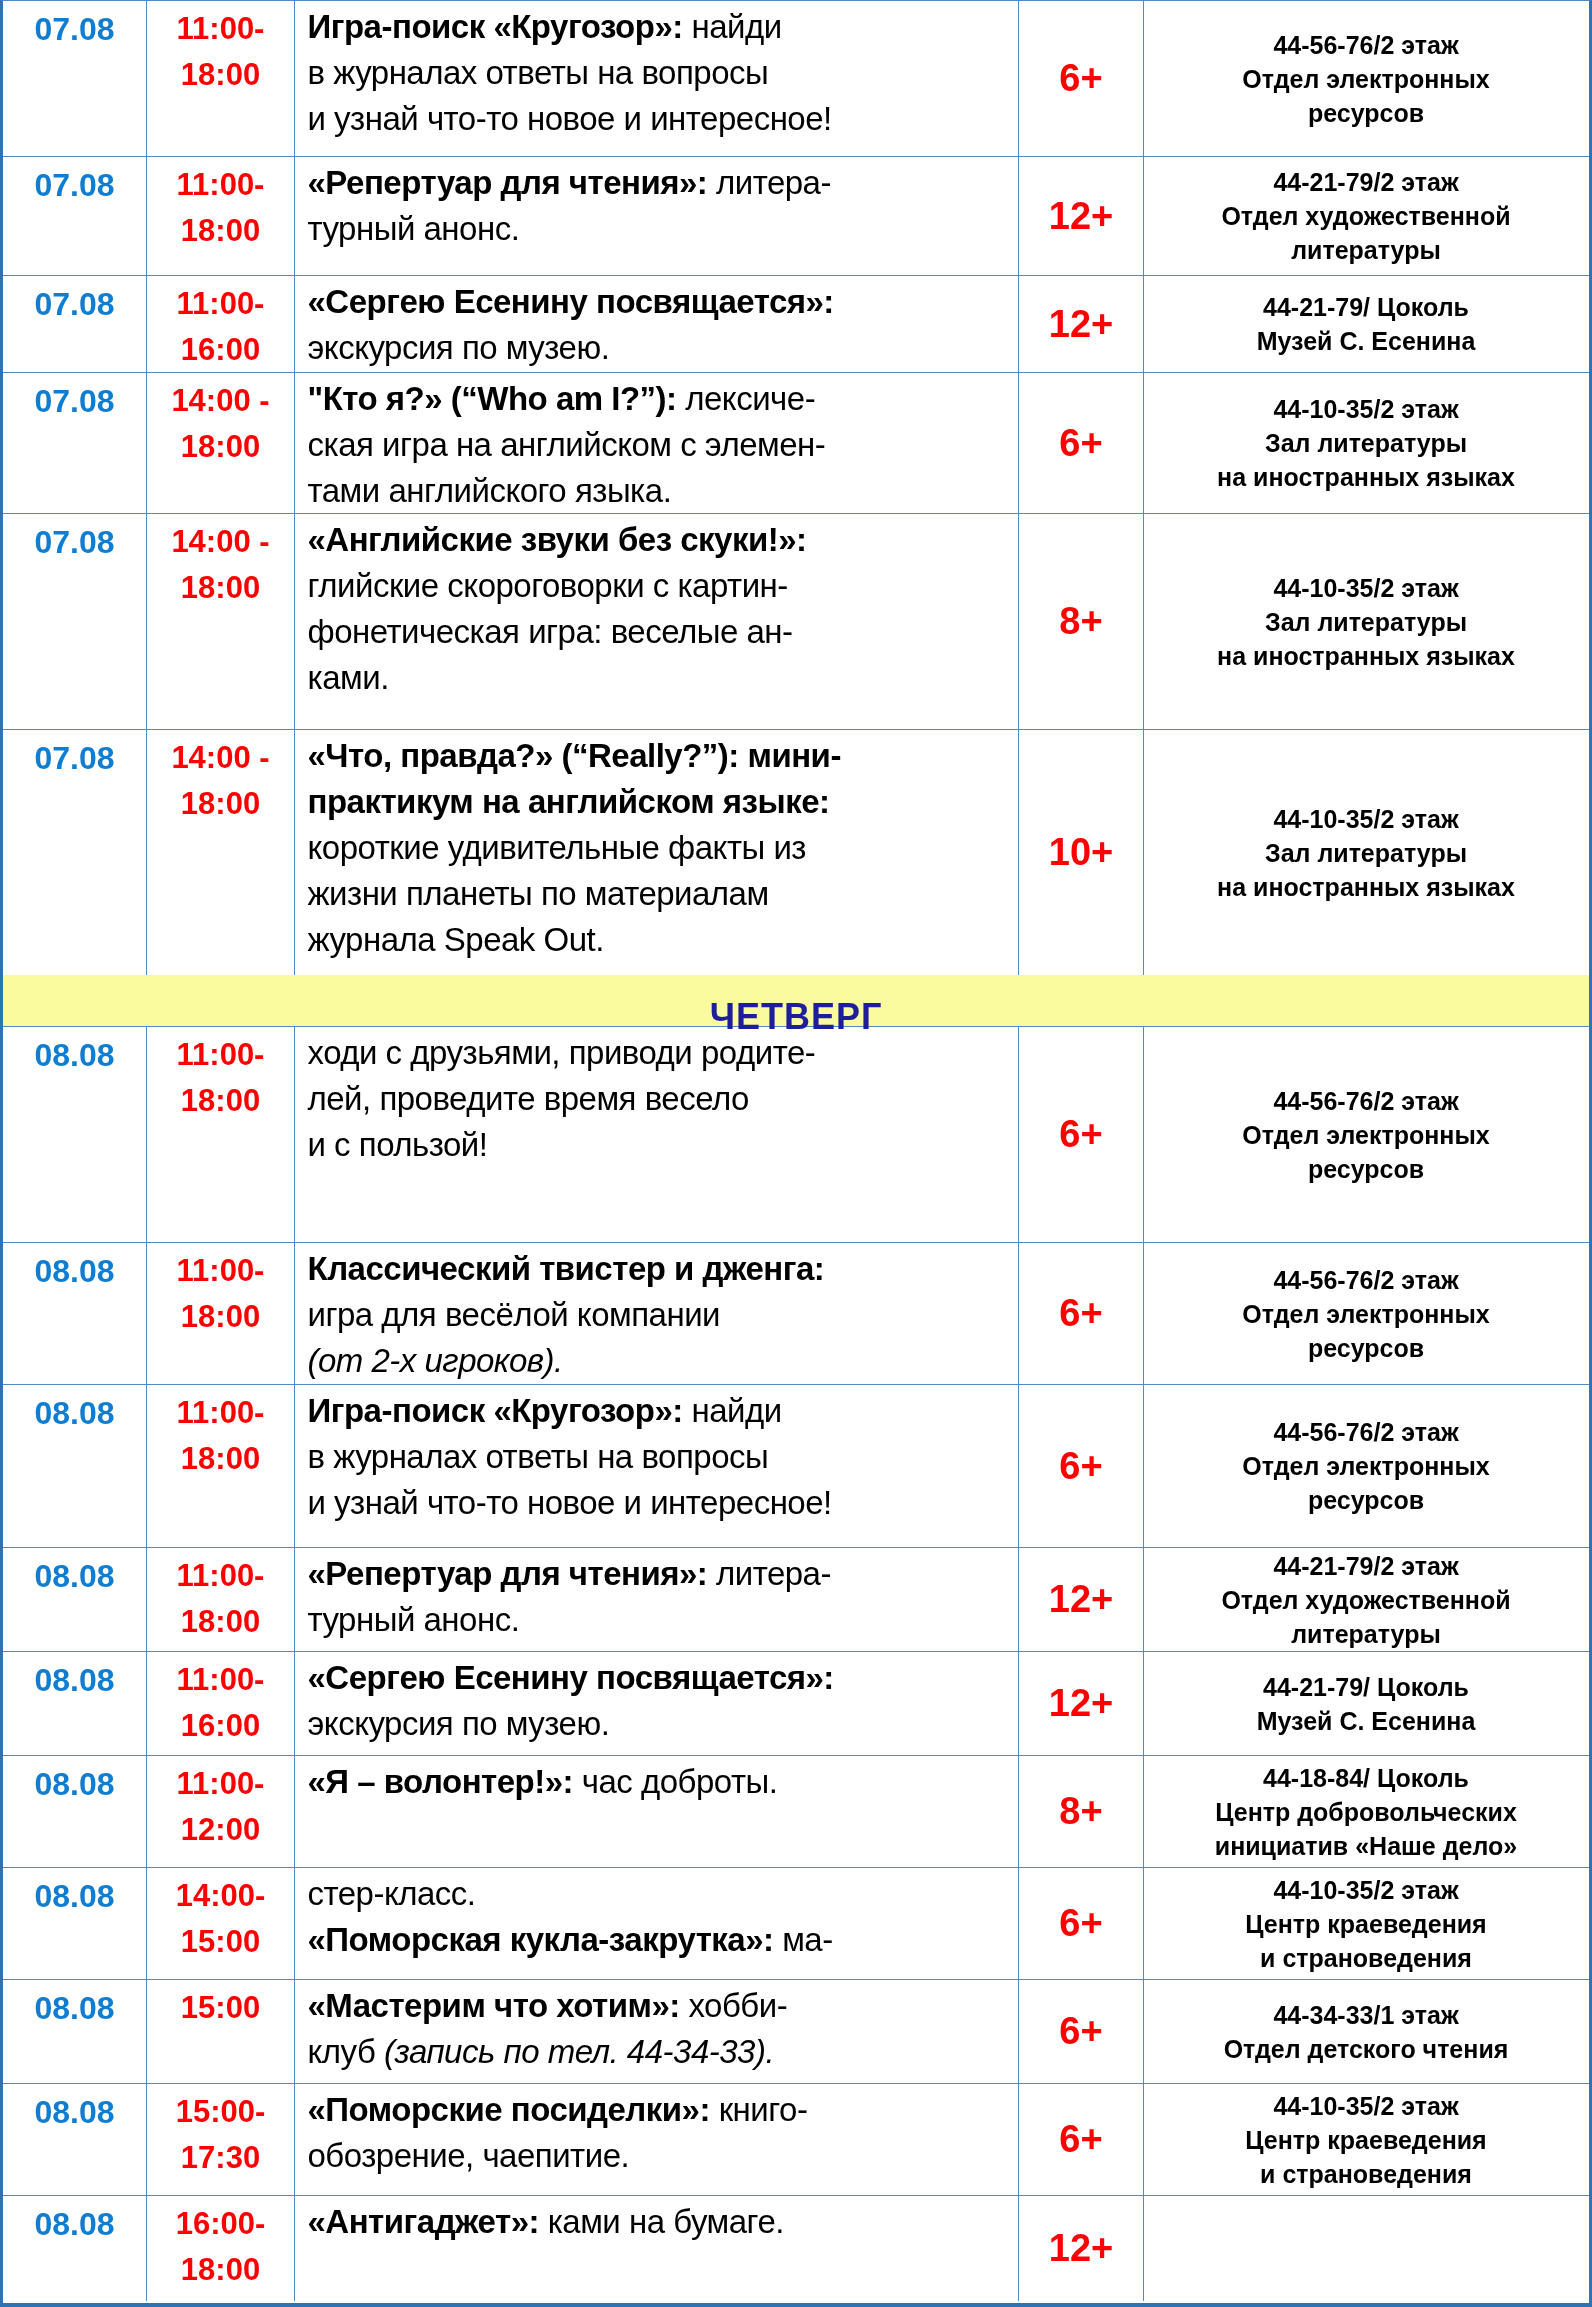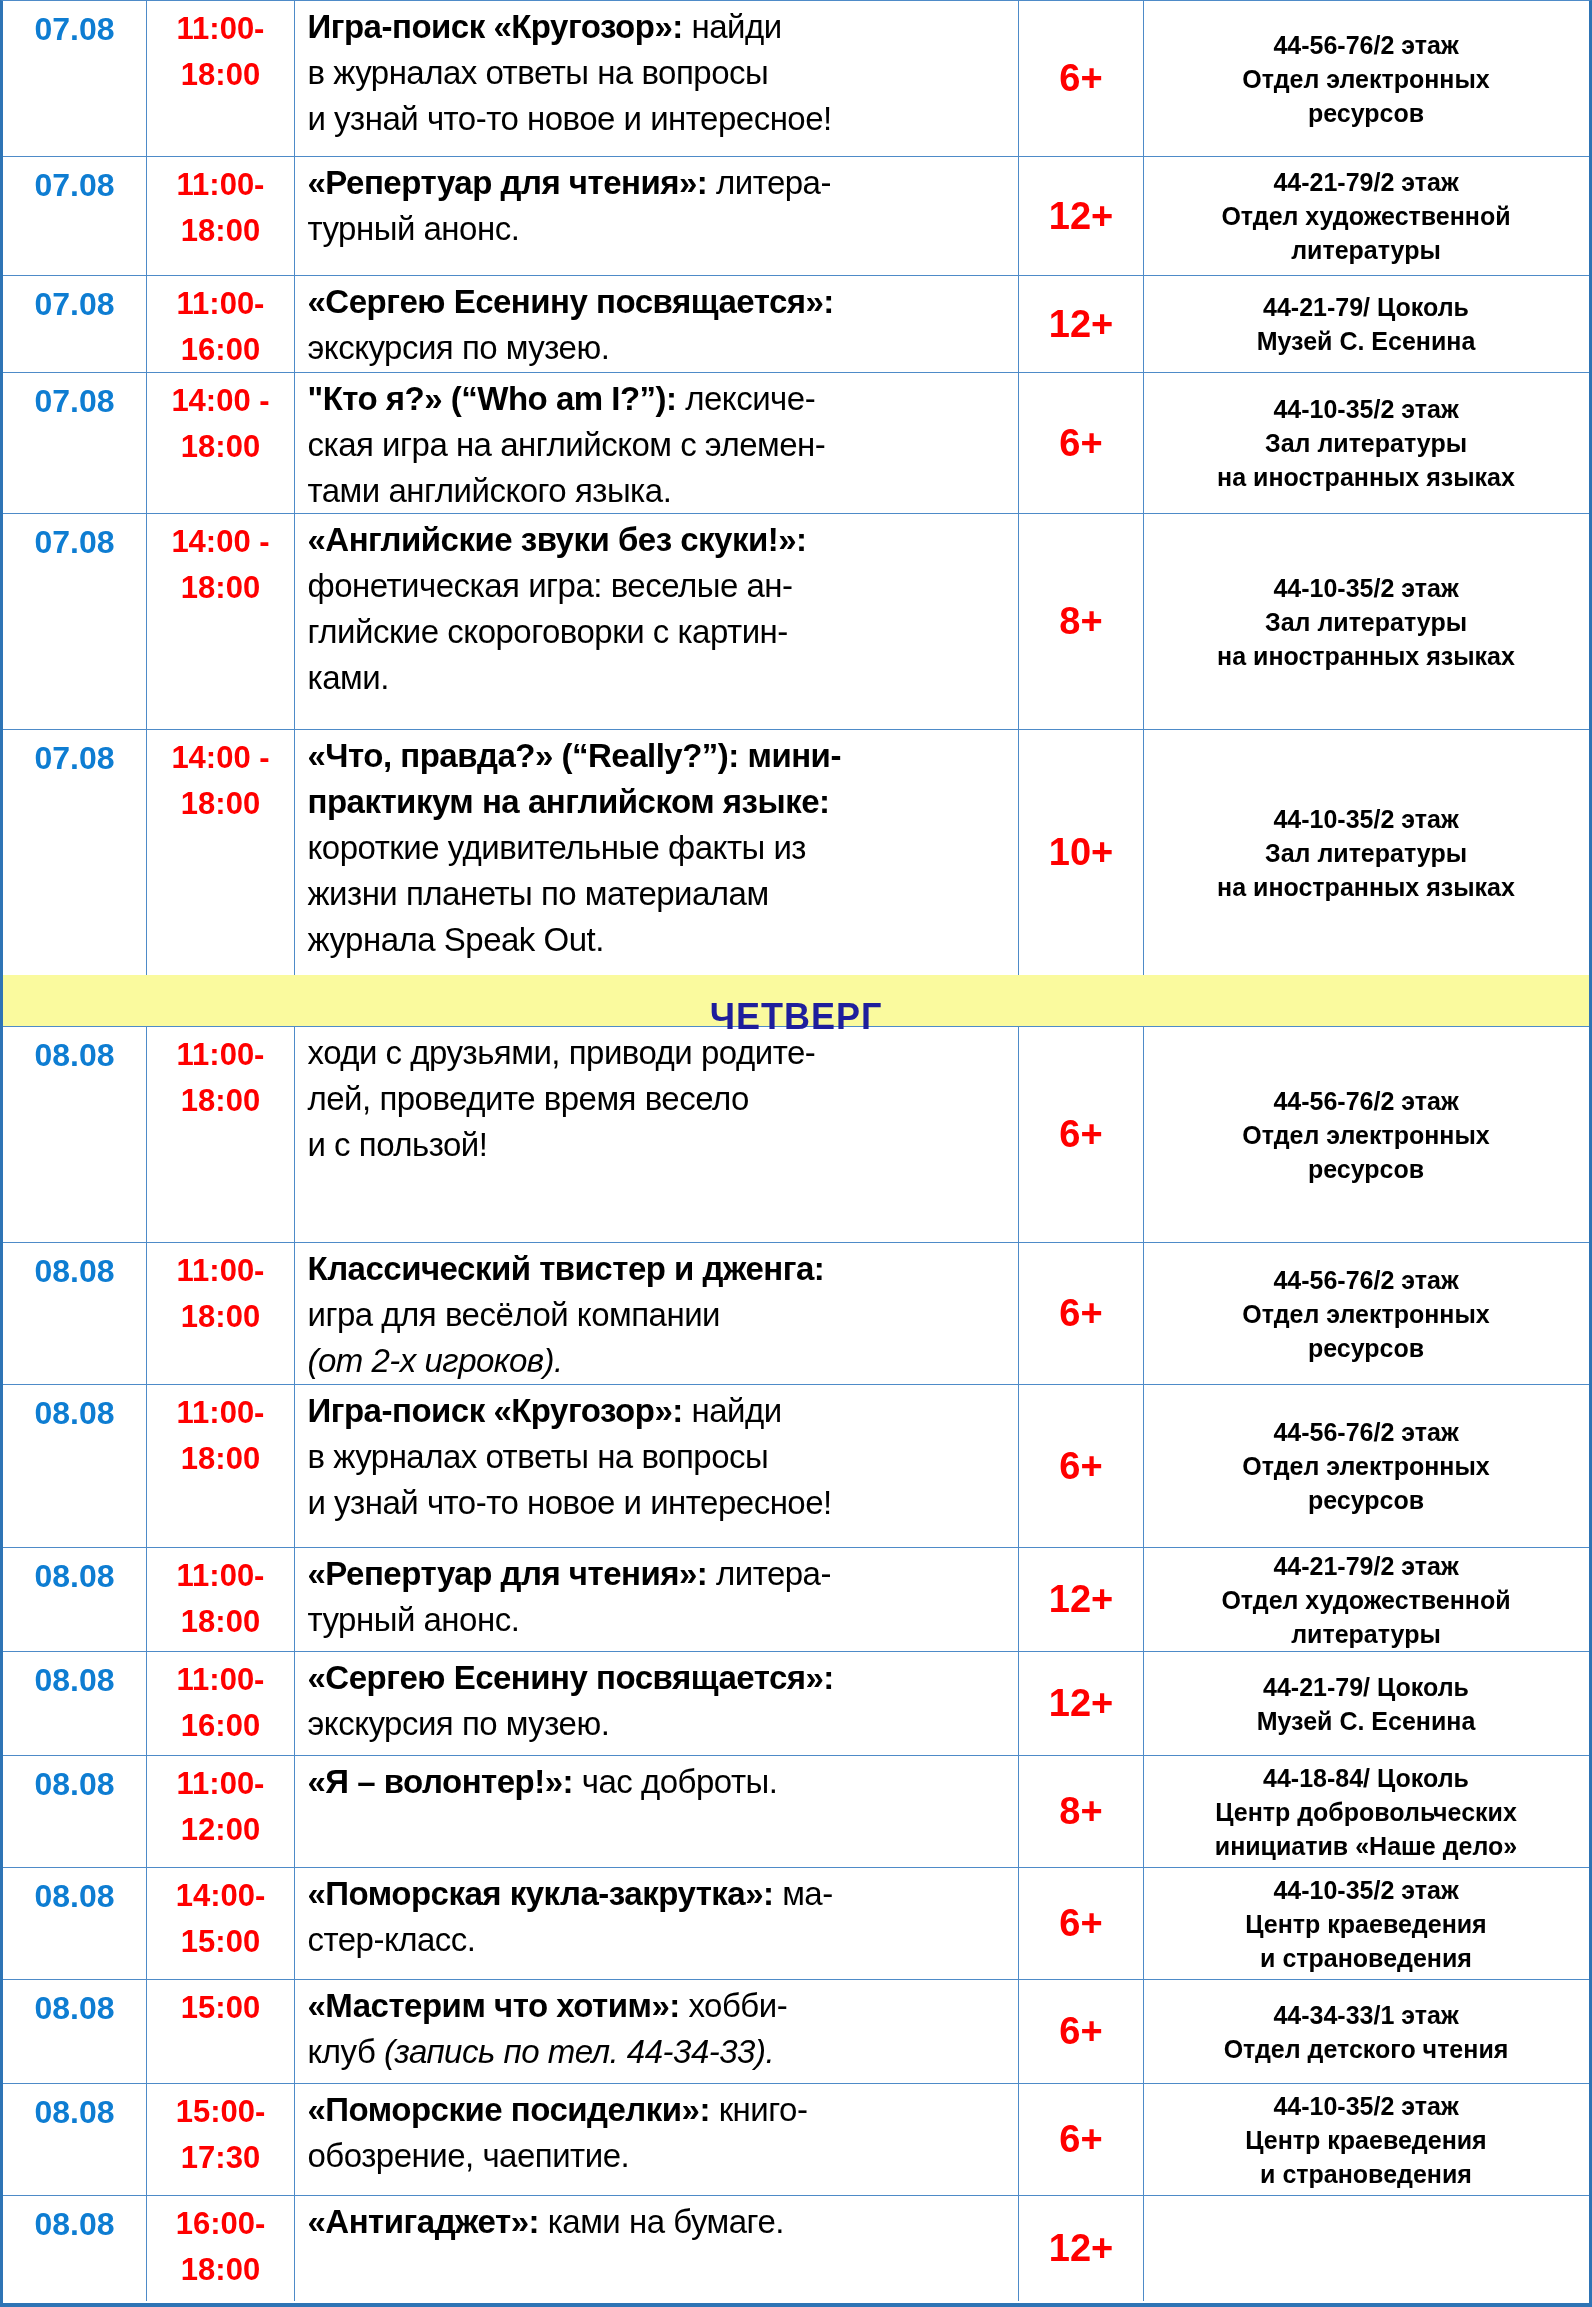--- a/index.html
+++ b/index.html
@@ -166,22 +166,22 @@
         </div>
       </div>
       <div class="row" style="height: 216px;">
         <div class="cell date">07.08</div>
         <div class="cell time">
           <div class="time-line">14:00 -</div>
           <div class="time-line">18:00</div>
         </div>
         <div class="cell desc">
           <div class="desc-line"><span class="seg-b">«Английские звуки без скуки!»:</span></div>
+          <div class="desc-line"><span class="seg-n">глийские скороговорки с картин-</span></div>
           <div class="desc-line"><span class="seg-n">фонетическая игра: веселые ан-</span></div>
-          <div class="desc-line"><span class="seg-n">глийские скороговорки с картин-</span></div>
           <div class="desc-line"><span class="seg-n">ками.</span></div>
         </div>
         <div class="cell age">8+</div>
         <div class="cell loc">
           <div class="loc-line">44-10-35/2 этаж</div>
           <div class="loc-line">Зал литературы</div>
           <div class="loc-line">на иностранных языках</div>
         </div>
       </div>
       <div class="row" style="height: 245px;">
@@ -312,22 +312,22 @@
           <div class="loc-line">инициатив «Наше дело»</div>
         </div>
       </div>
       <div class="row" style="height: 112px;">
         <div class="cell date">08.08</div>
         <div class="cell time">
           <div class="time-line">14:00-</div>
           <div class="time-line">15:00</div>
         </div>
         <div class="cell desc">
+          <div class="desc-line"><span class="seg-n">стер-класс.</span></div>
           <div class="desc-line"><span class="seg-b">«Поморская кукла-закрутка»:</span><span class="seg-n"> ма-</span></div>
-          <div class="desc-line"><span class="seg-n">стер-класс.</span></div>
         </div>
         <div class="cell age">6+</div>
         <div class="cell loc">
           <div class="loc-line">44-10-35/2 этаж</div>
           <div class="loc-line">Центр краеведения</div>
           <div class="loc-line">и страноведения</div>
         </div>
       </div>
       <div class="row" style="height: 104px;">
         <div class="cell date">08.08</div>

